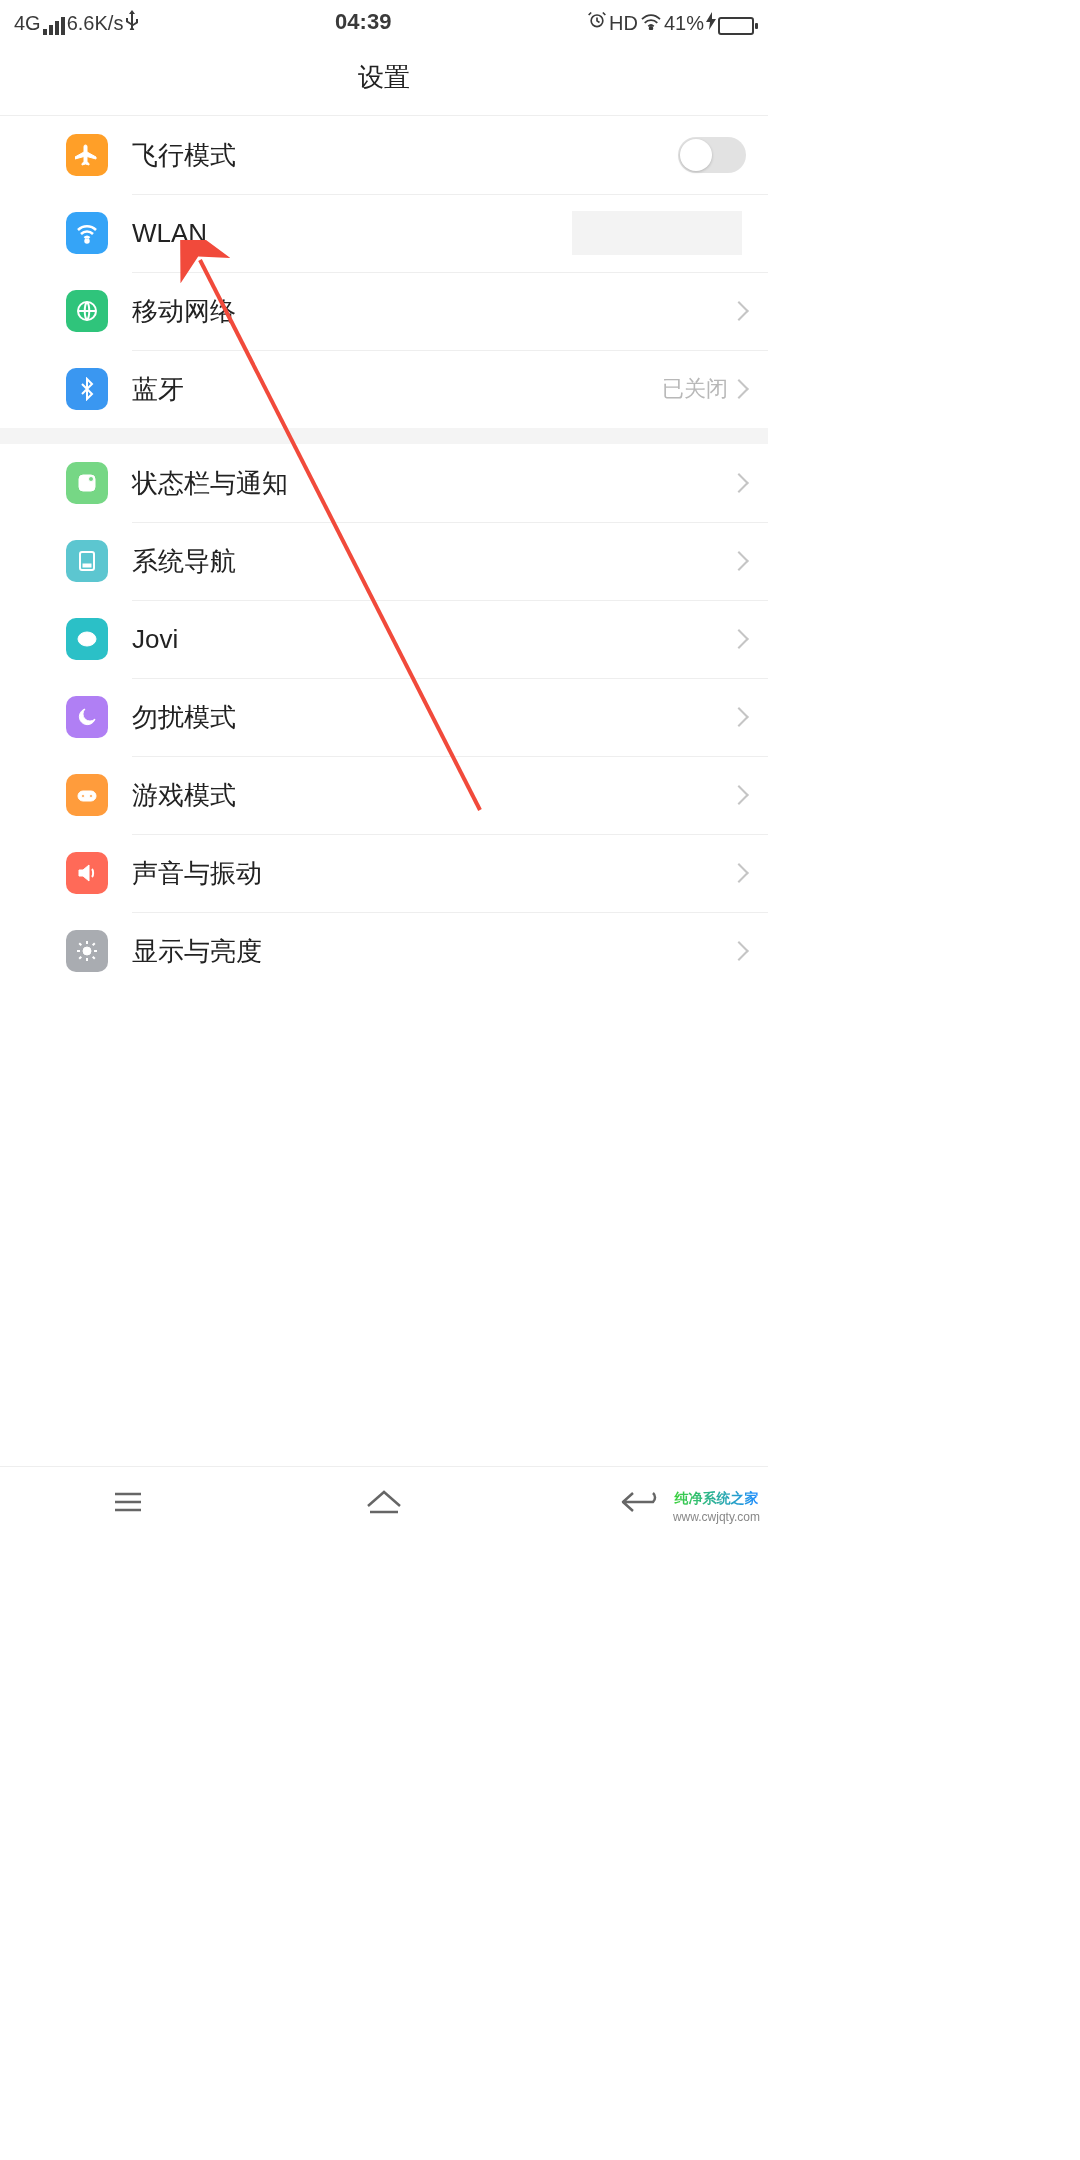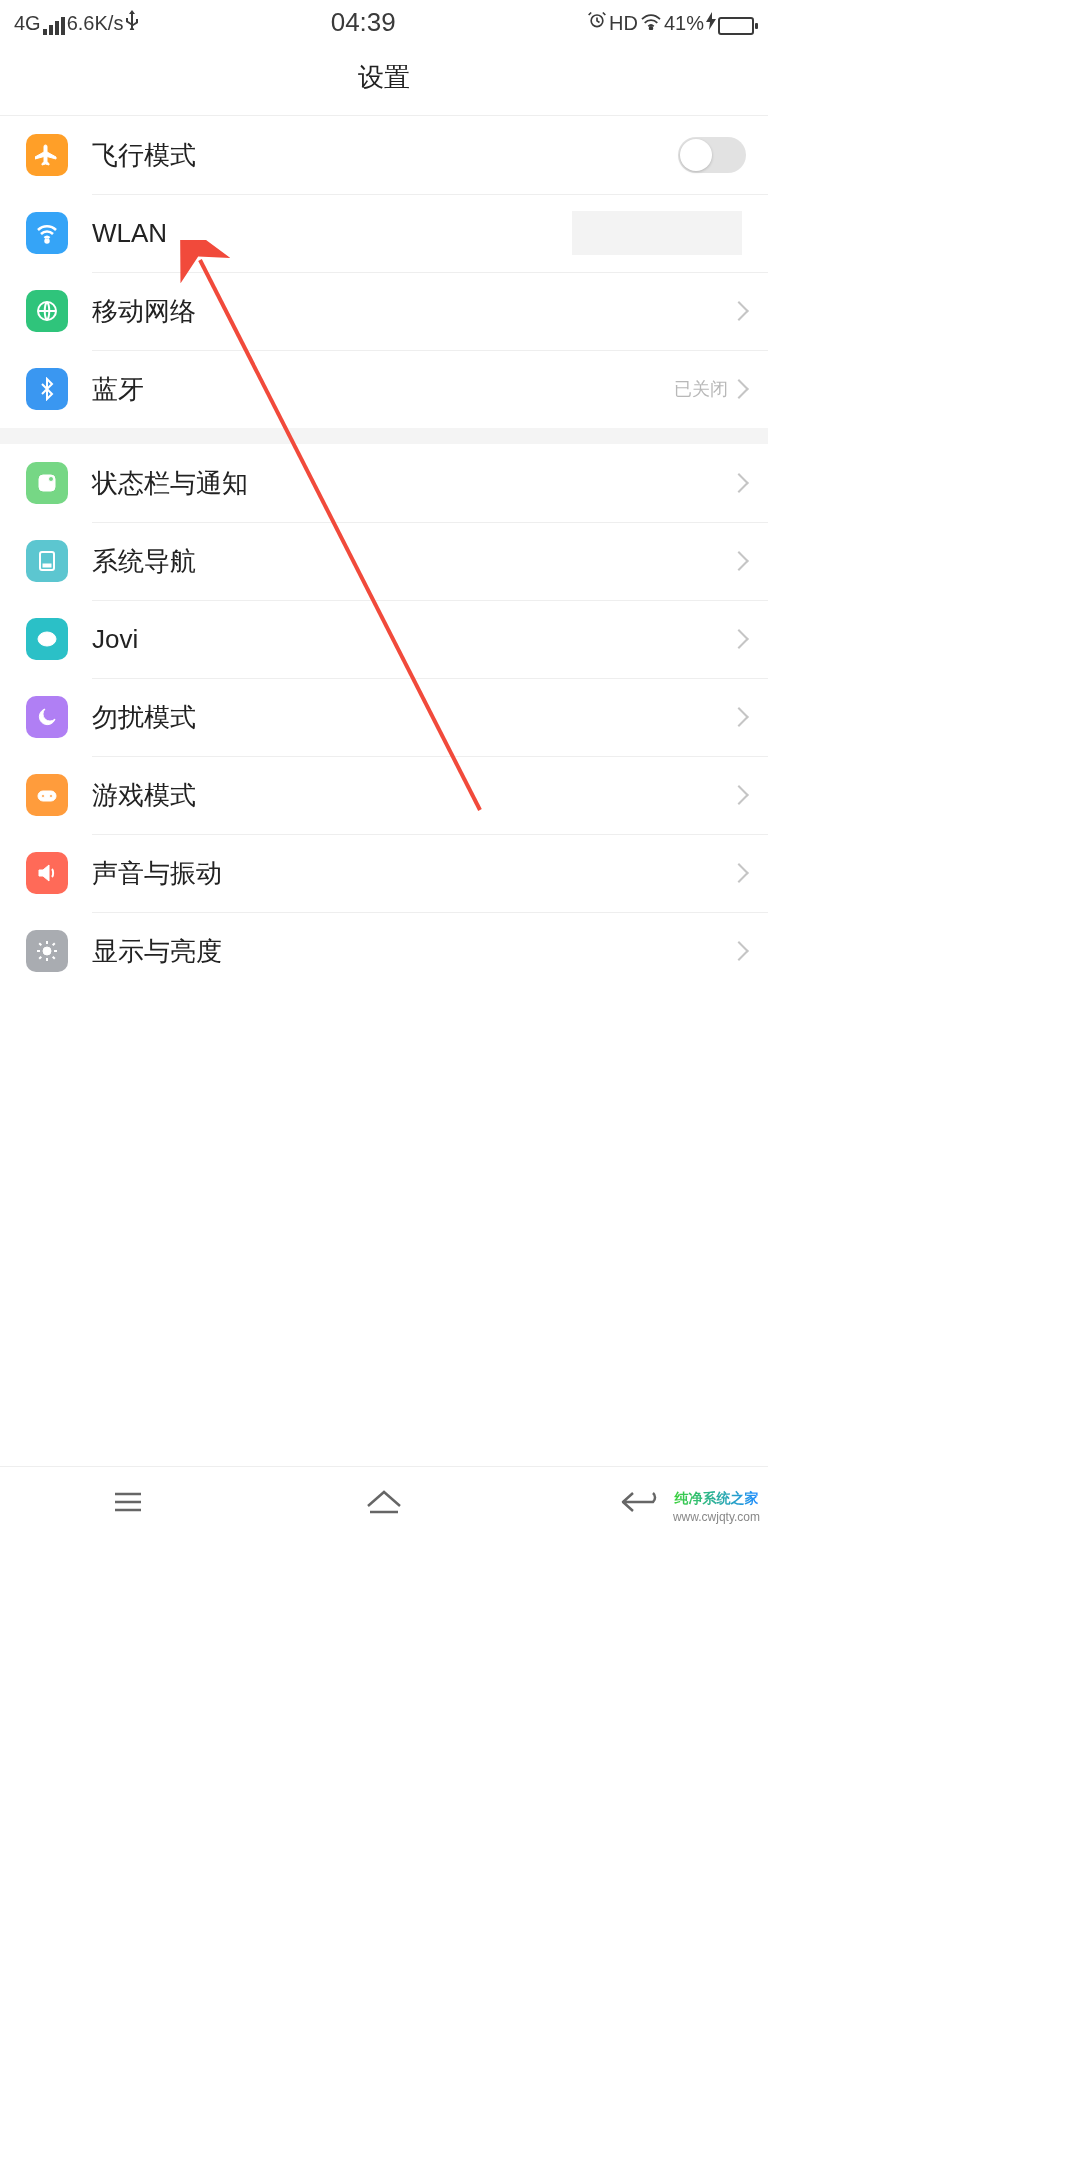--- a/index.html
+++ b/index.html
@@ -17,21 +17,21 @@
       height: 44px;
       display: flex;
       align-items: center;
       justify-content: space-between;
       padding: 0 14px;
       font-size: 20px;
       color: #3a3a3a;
       font-weight: 500;
     }
     .status-left, .status-right { display: flex; align-items: flex-end; gap: 2px; }
-    .status-center { font-size: 26px; }
+    .status-center { font-size: 22px; font-weight: bold; }
     .signal-bars { display: inline-flex; align-items: flex-end; gap: 2px; }
     .signal-bars span { width: 4px; background:#3a3a3a; }
     .signal-bars span:nth-child(1){height:6px}
     .signal-bars span:nth-child(2){height:10px}
     .signal-bars span:nth-child(3){height:14px}
     .signal-bars span:nth-child(4){height:18px}
     .battery {
       width: 36px; height: 18px; border: 2px solid #3a3a3a; border-radius: 3px; position: relative;
     }
     .battery::after { content:""; position:absolute; right:-6px; top:4px; width:3px; height:6px; background:#3a3a3a; border-radius:1px; }
@@ -49,37 +49,38 @@
 
     
     .group { background:#fff; }
     .divider { height: 16px; background: #f4f4f4; }
     .row {
       display: flex;
       align-items: center;
       min-height: 78px;
       padding: 0 22px 0 26px;
       position: relative;
+      margin-left: 40px;
     }
     .row + .row::before {
       content:"";
       position:absolute; left:92px; right:0; top:0; height:1px; background:#eee;
     }
     .icon {
       width: 42px; height: 42px; border-radius: 10px;
       display:flex; align-items:center; justify-content:center;
       margin-right: 24px; flex-shrink:0; color:#fff;
     }
     .icon svg { width: 24px; height: 24px; stroke:#fff; }
     .label {
       font-size: 26px;
       color: #222;
       flex: 1;
     }
-    .value { font-size: 18px; color: #b8b8b8; margin-right: 4px; text-align: center; }
+    .value { font-size: 22px; color: #b8b8b8; margin-right: 4px; text-align: center; }
     .value-placeholder { width: 170px; height: 44px; background:#f3f3f3; margin-right: 4px; }
     .chevron {
       width: 14px; height: 14px;
       border-top: 2px solid #c5c5c5;
       border-right: 2px solid #c5c5c5;
       transform: rotate(45deg);
     }
     .toggle {
       width: 68px; height: 36px; border-radius: 36px; background:#e2e2e2; position:relative;
     }

